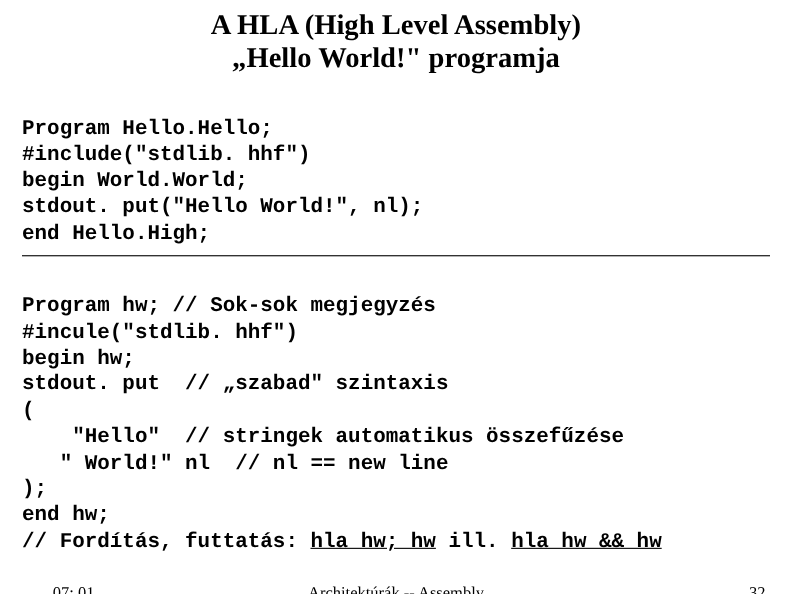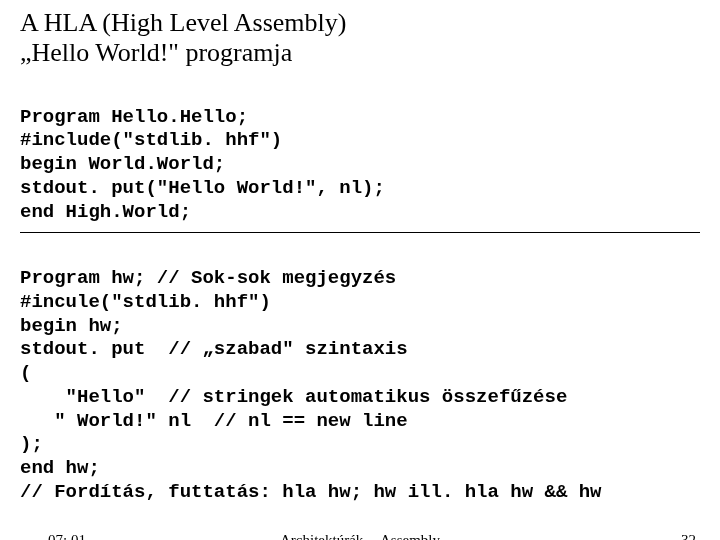--- a/index.html
+++ b/index.html
@@ -10,39 +10,39 @@
     font-family: "Times New Roman", serif;
     background: #fff;
     color: #000;
     position: relative;
     overflow: hidden;
   }
   .slide {
     padding: 8px 20px 0 20px;
   }
   .title {
-    text-align: left;
+    text-align: center;
     font-size: 26px;
     line-height: 1.15;
     margin: 0 0 14px 0;
-    font-weight: normal;
+    font-weight: bold;
   }
   .code {
     font-family: "Courier New", monospace;
     font-size: 19px;
     font-weight: bold;
     line-height: 1.25;
     white-space: pre;
   }
   .hr {
     border: none;
     border-top: 1px solid #000;
     margin: 8px 0 10px 0;
   }
-  .u { }
+  .u { text-decoration: underline; }
   .footer {
     position: absolute;
     bottom: 8px;
     left: 0;
     width: 720px;
     font-size: 15px;
   }
   .ftime { position: absolute; left: 48px; }
   .fcenter { position: absolute; left: 0; width: 720px; text-align: center; }
   .fpage { position: absolute; right: 24px; text-decoration: underline; }
@@ -54,21 +54,21 @@
   <h1 class="title">
     <span>A HLA (High Level Assembly)</span><br>
     <span>„Hello World!" programja</span>
   </h1>
 
   <div class="code">
 <span>Program Hello.Hello;</span>
 <span>#include("stdlib. hhf")</span>
 <span>begin World.World;</span>
 <span>stdout. put("Hello World!", nl);</span>
-<span>end High.World;</span>
+<span>end Hello.High;</span>
 </div>
 
   <hr class="hr">
 
   <div class="code">
 <span>Program hw; // Sok-sok megjegyzés</span>
 <span>#incule("stdlib. hhf")</span>
 <span>begin hw;</span>
 <span>stdout. put  // „szabad" szintaxis</span>
 <span>(</span>

